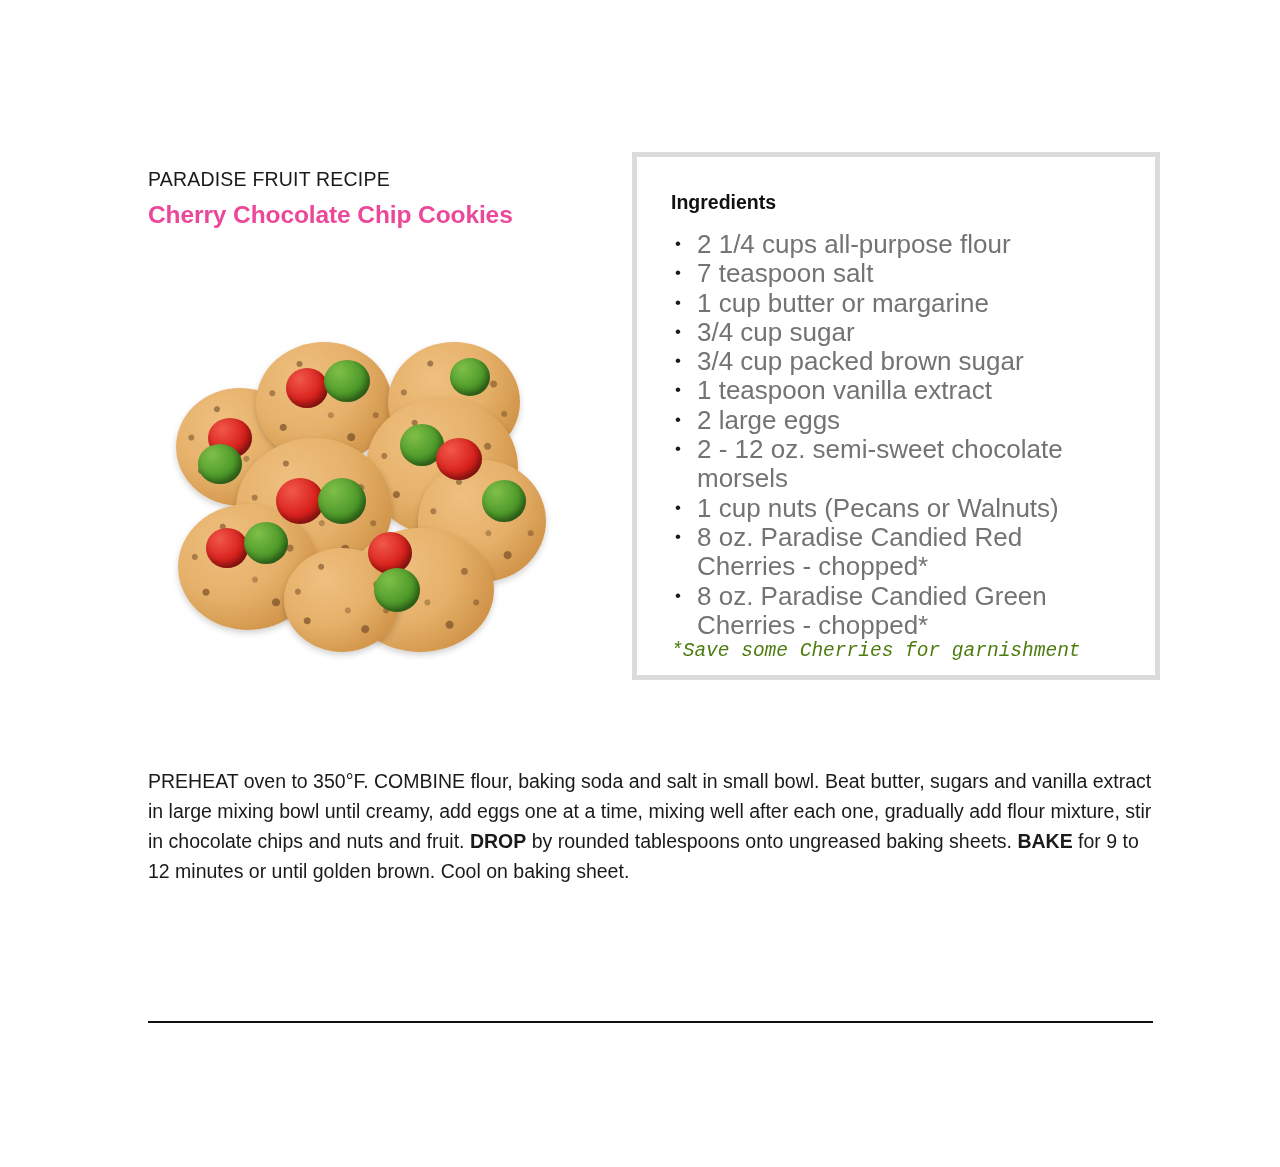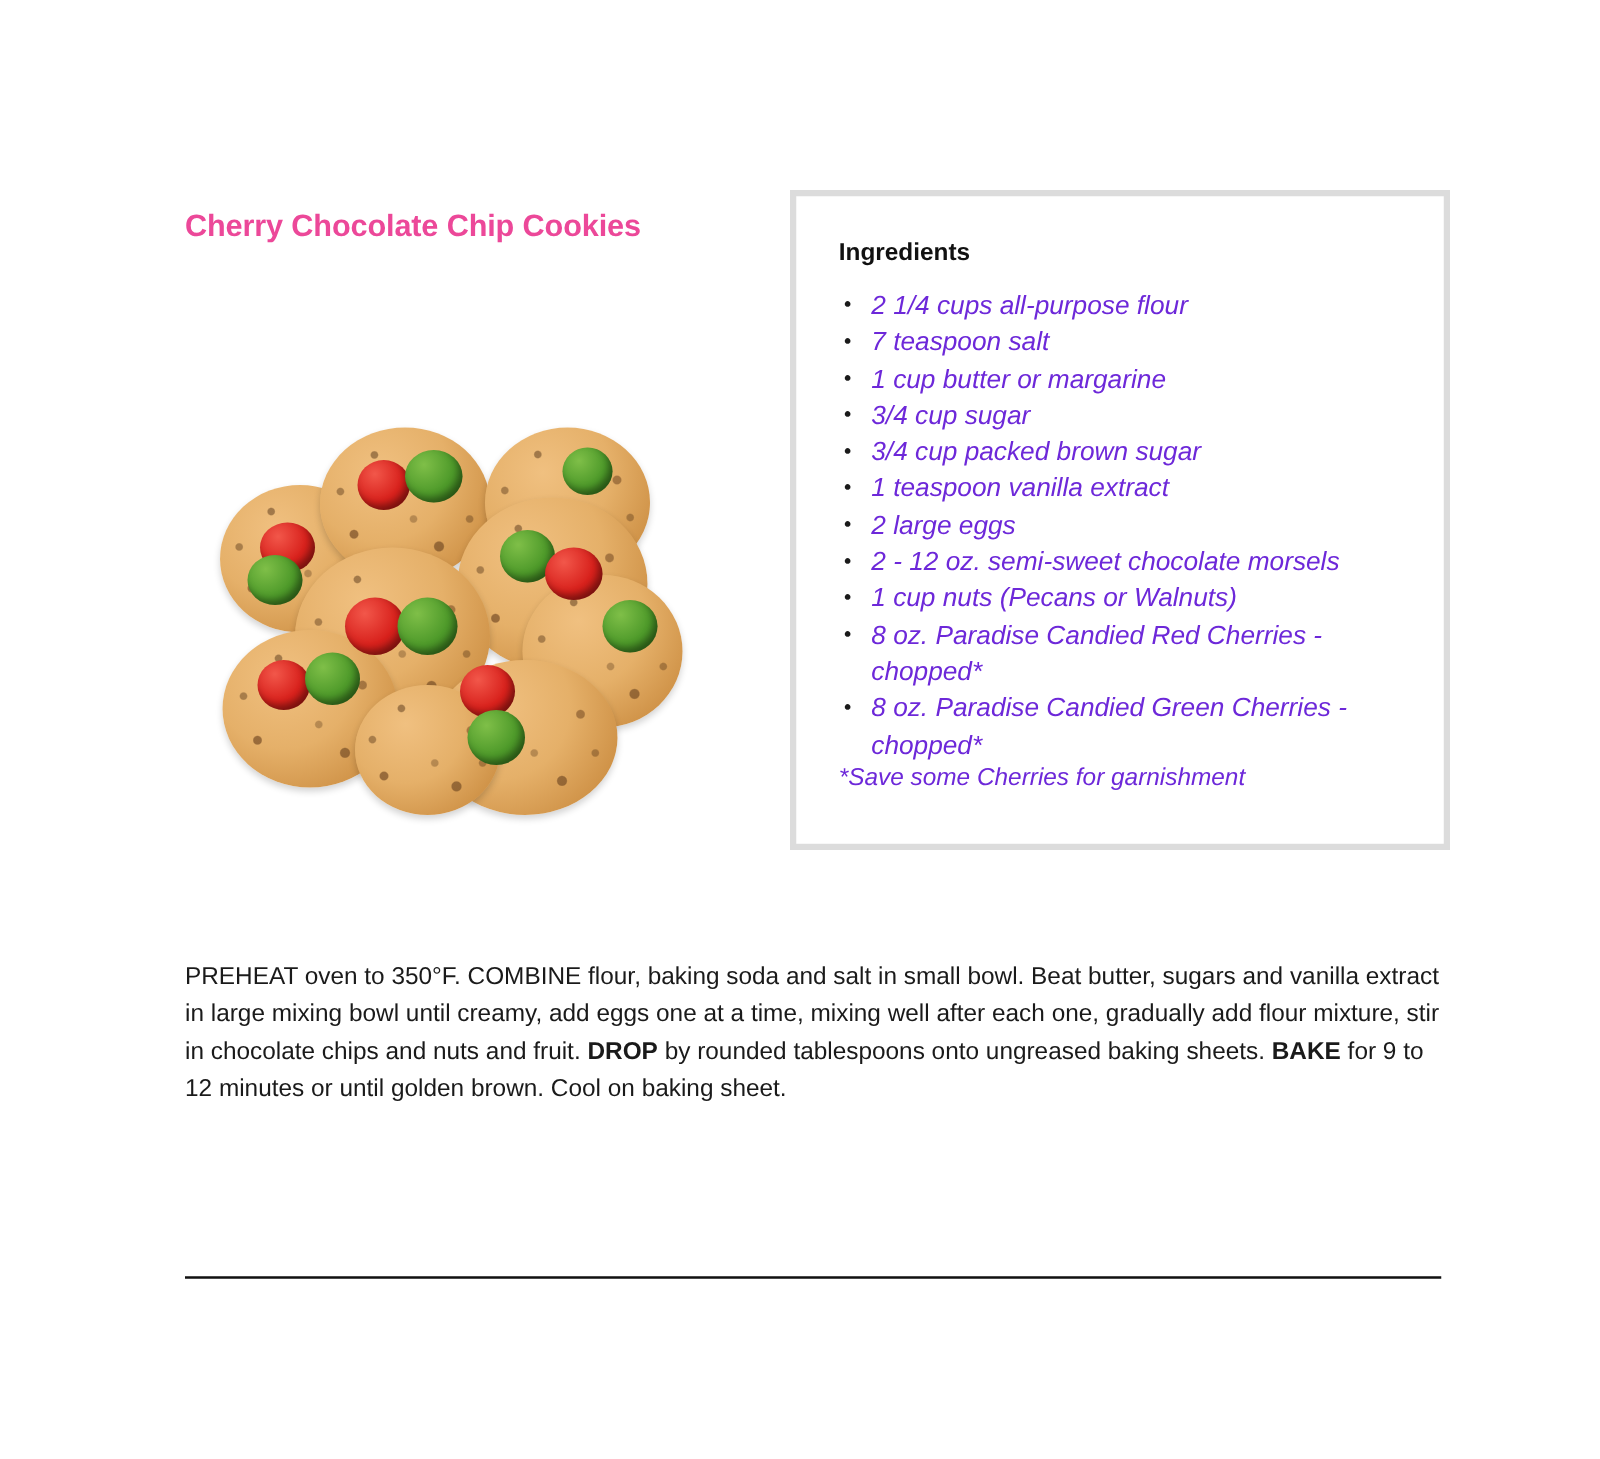--- a/index.html
+++ b/index.html
@@ -105,41 +105,41 @@
     font-weight: bold;
     margin: 0 0 16px 0;
     color: #111;
   }
   ul.ing-list {
     list-style: none;
     margin: 0;
     padding: 0;
   }
   ul.ing-list li {
-    font-size: 21px;
+    font-size: 26px;
     line-height: 29.3px;
-    color: #6d28d9;
+    color: #737373;
     position: relative;
     padding-left: 26px;
-    font-style: italic;
   }
   ul.ing-list li::before {
     content: "\2022";
     position: absolute;
     left: 4px;
     top: -1px;
     font-size: 17px;
     color: #1a1a1a;
   }
   .ing-note {
     font-size: 19.5px;
     font-style: italic;
     margin: 0;
     padding-left: 0;
-    color: #6d28d9;
+    color: #4d7c0f;
+    font-family: Liberation Mono, monospace;
   }
 
   
   .directions {
     position: absolute;
     left: 148px;
     top: 766px;
     width: 1005px;
   }
   .directions-heading {
@@ -166,20 +166,21 @@
     height: 2px;
     background: #111111;
   }
 </style>
 </head>
 <body>
 
 <div class="page">
 
   <div class="left-col">
+    <p class="eyebrow">PARADISE FRUIT RECIPE</p>
     <h1 class="recipe-title">Cherry Chocolate Chip Cookies</h1>
   </div>
 
   <div class="photo-wrap">
     <div class="cookie" style="left:16px; top:68px; width:128px; height:118px;"></div>
     <div class="cherry red" style="left:48px; top:98px; width:44px; height:40px;"></div>
     <div class="cherry green" style="left:38px; top:124px; width:44px; height:40px;"></div>
 
     <div class="cookie" style="left:96px; top:22px; width:136px; height:122px;"></div>
     <div class="cherry red" style="left:126px; top:48px; width:42px; height:40px;"></div>

